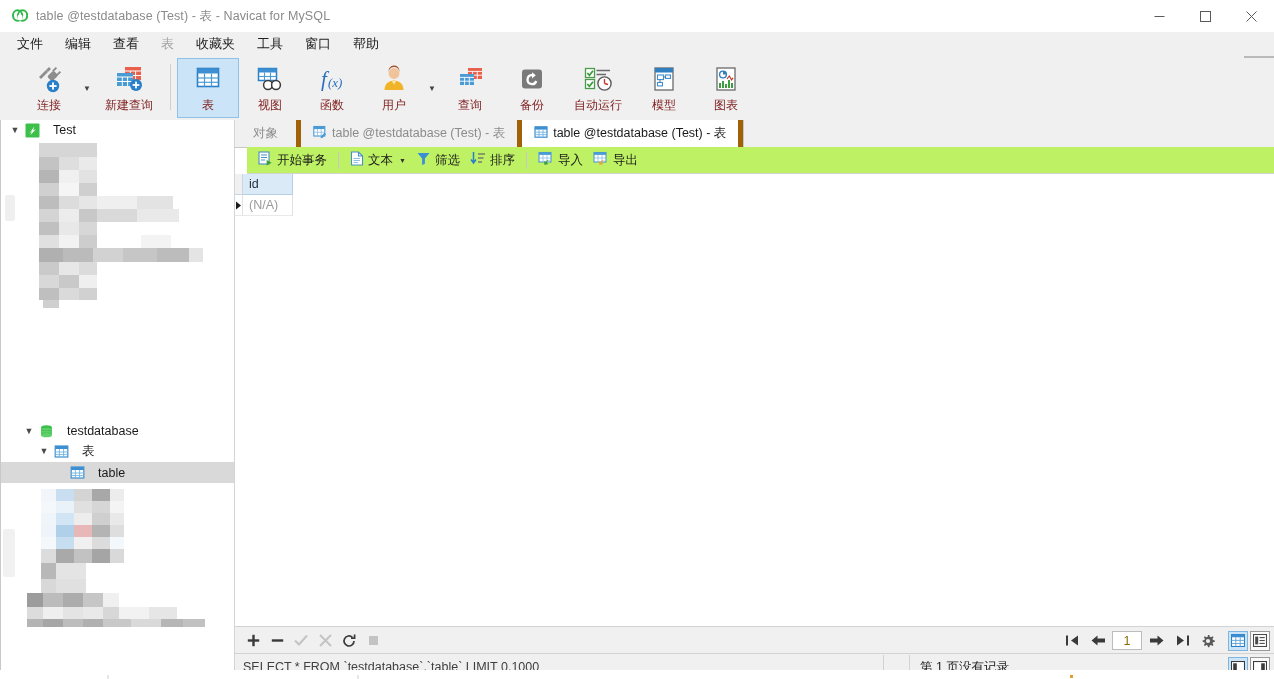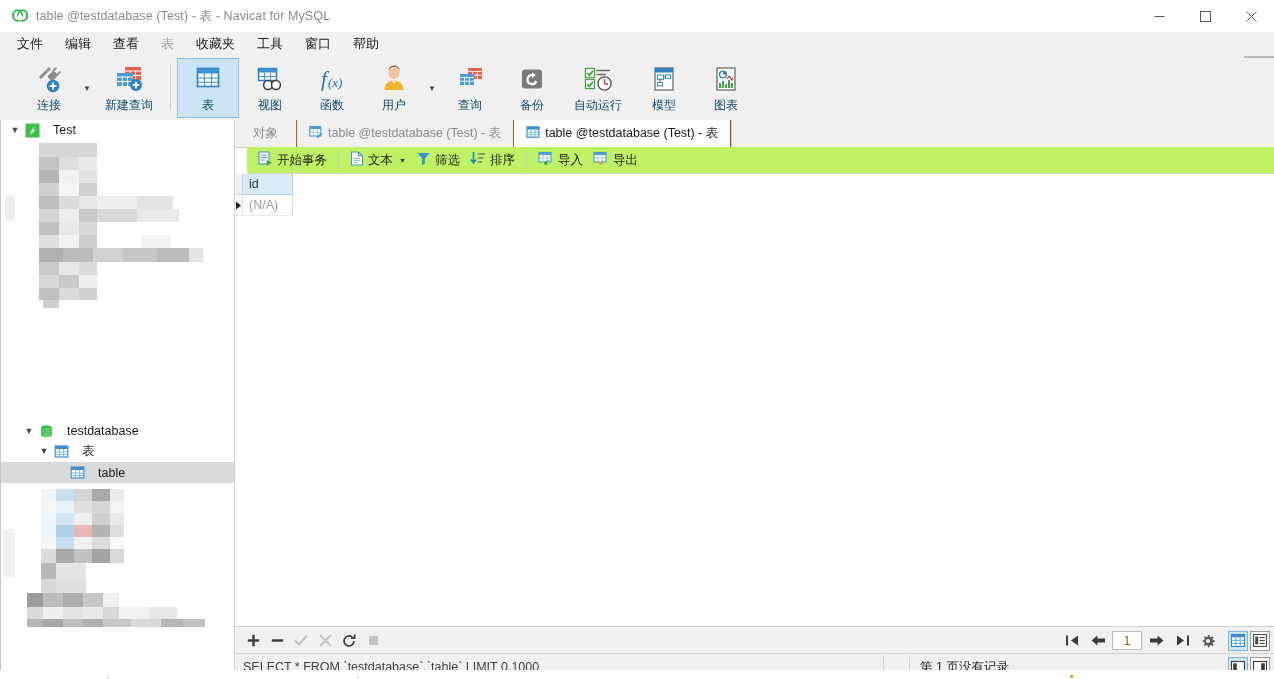--- a/index.html
+++ b/index.html
@@ -75,21 +75,21 @@
     border-bottom: 1px solid #dcdcdc;
     display: flex; align-items: flex-start;
   }
   .rb {
     width: 62px; height: 60px;
     display: flex; flex-direction: column; align-items: center;
     justify-content: flex-start; padding-top: 4px;
     box-sizing: border-box;
   }
   .rb .ico { height: 34px; display:flex; align-items:center; justify-content:center; }
-  .rb .lbl { font-size: 12px; color: #0c4a6e; margin-top: 1px; white-space: nowrap; }
+  .rb .lbl { font-size: 12px; color: #7f1d1d; margin-top: 1px; white-space: nowrap; }
   .rb.active { background: #cce4f7; border: 1px solid #8fc2e8; padding-top: 3px; }
   .rb-caret {
     width: 14px; height: 60px; display: flex; align-items: center;
     justify-content: center; font-size: 8px; color: #444;
   }
   .rb-sep {
     width: 1px; height: 46px; background: #d0d0d0; margin: 6px 6px 0 6px;
   }
 
   
@@ -122,21 +122,21 @@
     background: #ffffff;
   }
   .tabstrip {
     position: absolute; left: 0; top: 0; width: 1039px; height: 27px;
     background: #f0f0f0; border-bottom: 1px solid #c8c8c8;
     display: flex; align-items: stretch;
   }
   .tab {
     display: flex; align-items: center; gap: 5px;
     padding: 0 12px; font-size: 12.5px; color: #8b8b8b;
-    border-right: 1px solid #a16207;
+    border-right: 5px solid #a16207;
     background: #f0f0f0;
     box-sizing: border-box;
     white-space: nowrap;
   }
   .tab.object { padding: 0 18px; }
   .tab.active {
     background: #ffffff; color: #1a1a1a;
     border-bottom: 1px solid #ffffff;
     margin-bottom: -1px;
   }

